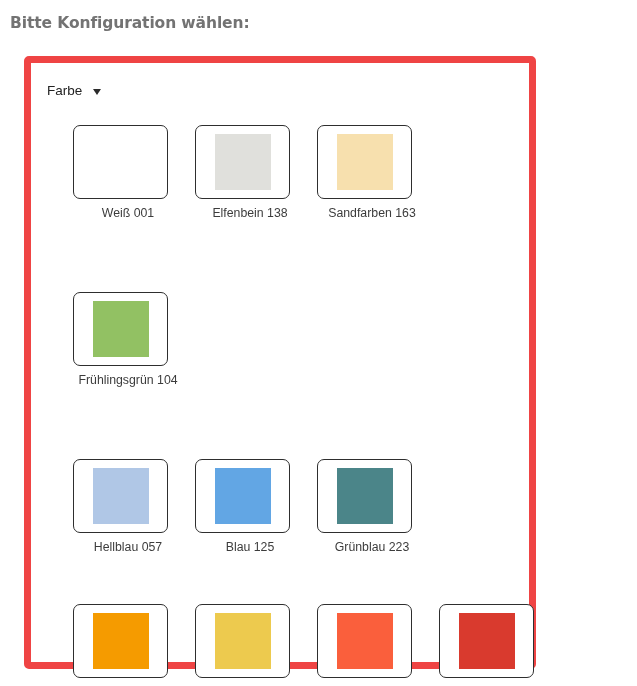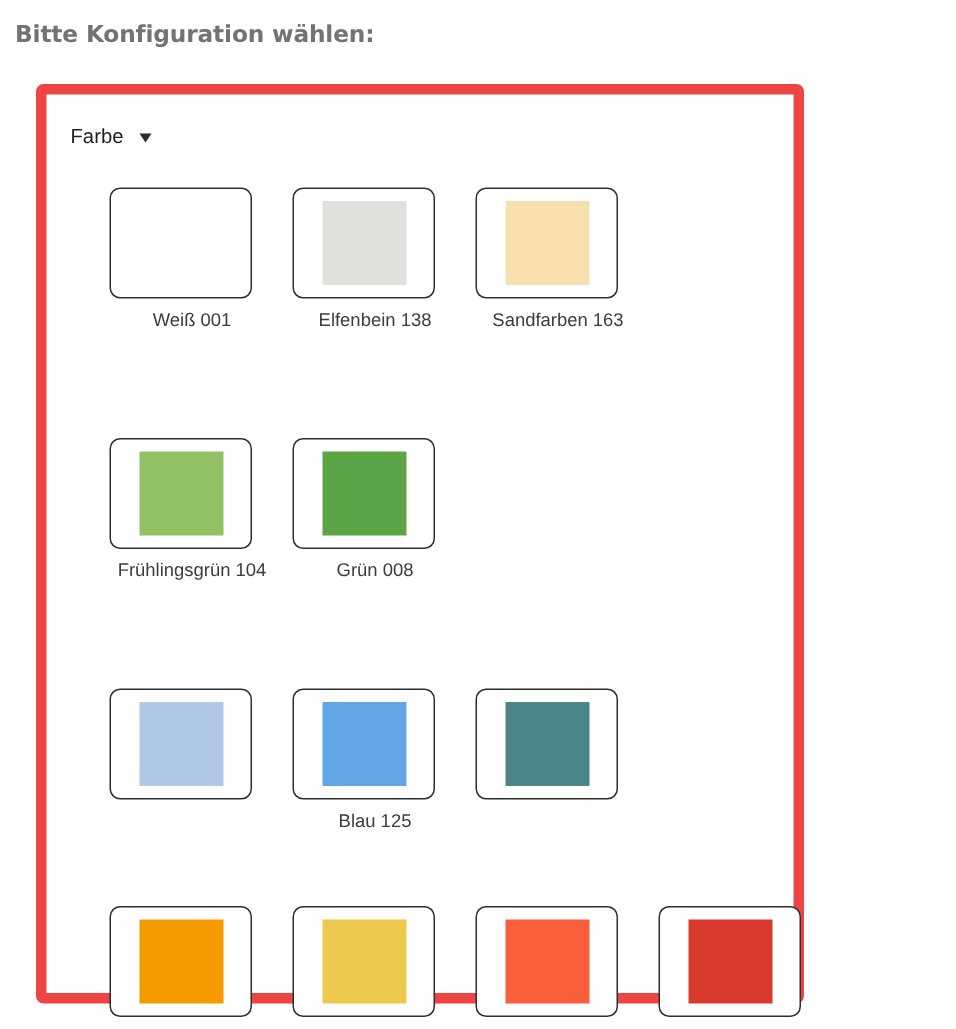--- a/index.html
+++ b/index.html
@@ -142,43 +142,39 @@
           <div class="swatch-label">Sandfarben 163</div>
         </div>
       </div>
       <div class="swatch-grid row-tall">
         <div class="swatch-cell">
           <div class="swatch-card">
             <div class="swatch-chip" style="background: rgb(146, 193, 99);"></div>
           </div>
           <div class="swatch-label">Frühlingsgrün 104</div>
         </div>
-        <div class="swatch-cell">
-          <div class="swatch-card">
-            <div class="swatch-chip" style="background: rgb(92, 165, 70);"></div>
-          </div>
-          <div class="swatch-label">Grün 008</div>
-        </div>
       </div>
       <div class="swatch-grid row-short">
         <div class="swatch-cell">
           <div class="swatch-card">
             <div class="swatch-chip" style="background: rgb(176, 199, 230);"></div>
           </div>
+          <div class="swatch-label">Hellblau 057</div>
         </div>
         <div class="swatch-cell">
           <div class="swatch-card">
             <div class="swatch-chip" style="background: rgb(98, 166, 228);"></div>
           </div>
           <div class="swatch-label">Blau 125</div>
         </div>
         <div class="swatch-cell">
           <div class="swatch-card">
             <div class="swatch-chip" style="background: rgb(75, 133, 137);"></div>
           </div>
+          <div class="swatch-label">Grünblau 223</div>
         </div>
       </div>
       <div class="swatch-grid row-short">
         <div class="swatch-cell">
           <div class="swatch-card">
             <div class="swatch-chip" style="background: rgb(245, 155, 0);"></div>
           </div>
           <div class="swatch-label">Hellorange 215</div>
         </div>
         <div class="swatch-cell">

